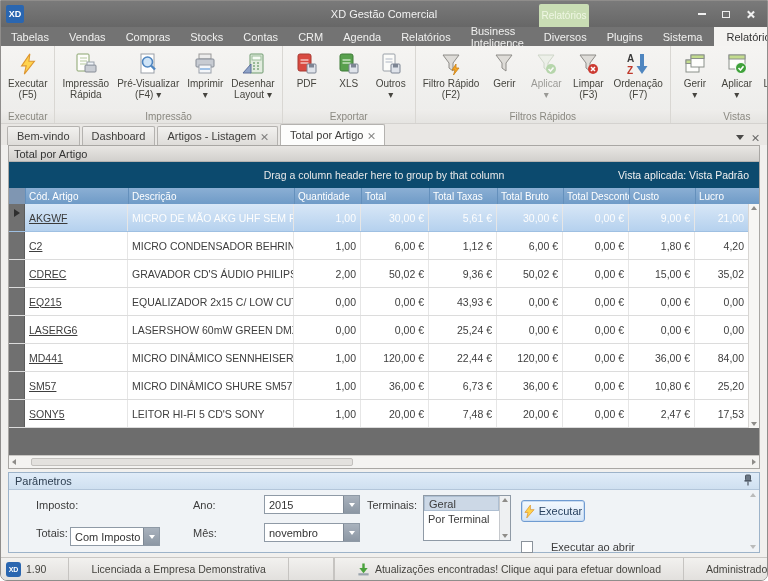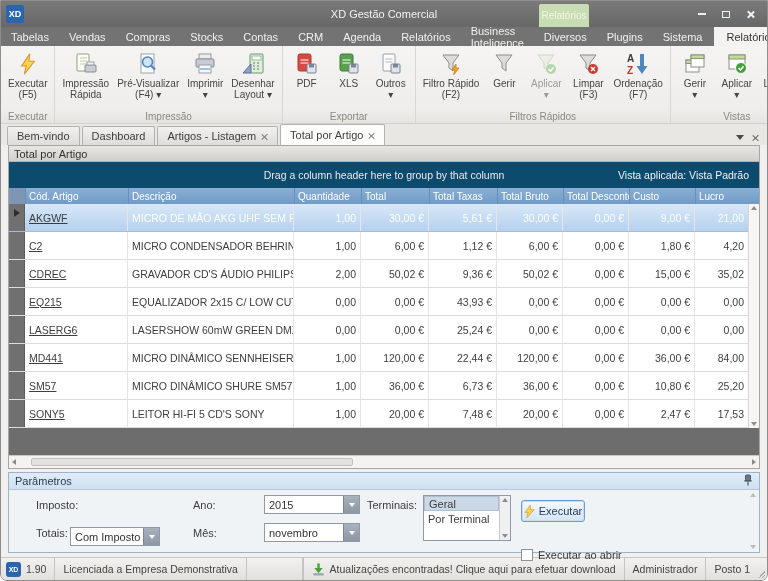--- a/index.html
+++ b/index.html
@@ -111,29 +111,29 @@
   .listbox{position:absolute;left:414px;top:5px;width:88px;height:46px;background:#fff;border:1px solid #8f9aa6;
     display:flex;overflow:hidden;}
   .lb-items{flex:1;overflow:hidden;}
   .lb-item{height:15px;font-size:11px;display:flex;align-items:center;padding:0 4px;white-space:nowrap;}
   .lb-item.sel{background:#ccd8e6;border:1px solid #aebfd2;}
   .lb-scroll{width:11px;background:#eef0f2;border-left:1px solid #c6c9cd;display:flex;flex-direction:column;
     justify-content:space-between;align-items:center;padding:2px 0;}
   .exec-btn{position:absolute;left:512px;top:10px;width:64px;height:22px;border:1px solid #6f9bd1;border-radius:3px;
     background:linear-gradient(#f4f9fe,#d5e5f7);display:flex;align-items:center;justify-content:center;gap:4px;
     font-size:11px;color:#27405e;box-shadow:0 0 0 1px #c9dcf2 inset;}
-  .checkbox-row{position:absolute;left:512px;top:59px;display:flex;align-items:center;gap:5px;}
+  .checkbox-row{position:absolute;left:512px;top:51px;display:flex;align-items:center;gap:18px;}
   .checkbox{width:12px;height:12px;background:#fff;border:1px solid #8a929b;}
   .pscroll{position:absolute;right:2px;top:3px;bottom:3px;width:9px;display:flex;flex-direction:column;
     justify-content:space-between;align-items:center;}
 
   
   .statusbar{height:23px;background:linear-gradient(#f2f1ef,#e2e0dd);border-top:1px solid #c9c7c4;
     display:flex;align-items:stretch;font-size:10.5px;color:#45443f;flex:0 0 auto;}
-  .ssec{display:flex;align-items:center;padding:0 8px;border-right:1px solid #c6c4c1;gap:5px;white-space:nowrap;}
+  .ssec{display:flex;align-items:center;padding:0 22px;border-right:1px solid #c6c4c1;gap:5px;white-space:nowrap;}
   .ssec.first{border-left:none;padding-left:5px;}
   .s-logo{width:15px;height:15px;background:#2a66b0;border-radius:3px;color:#fff;font-size:7px;font-weight:bold;
     display:flex;align-items:center;justify-content:center;}
   .s-spacer{flex:1;border-right:1px solid #c6c4c1;}
   .grip{width:12px;display:flex;align-items:flex-end;justify-content:flex-end;padding:0 2px 2px 0;}
   .grip span{display:block;width:7px;height:7px;
     background:linear-gradient(135deg,transparent 50%,#a9a7a4 50%,#a9a7a4 60%,transparent 60%,transparent 75%,#a9a7a4 75%,#a9a7a4 85%,transparent 85%);}
 </style>
 </head>
 <body>

